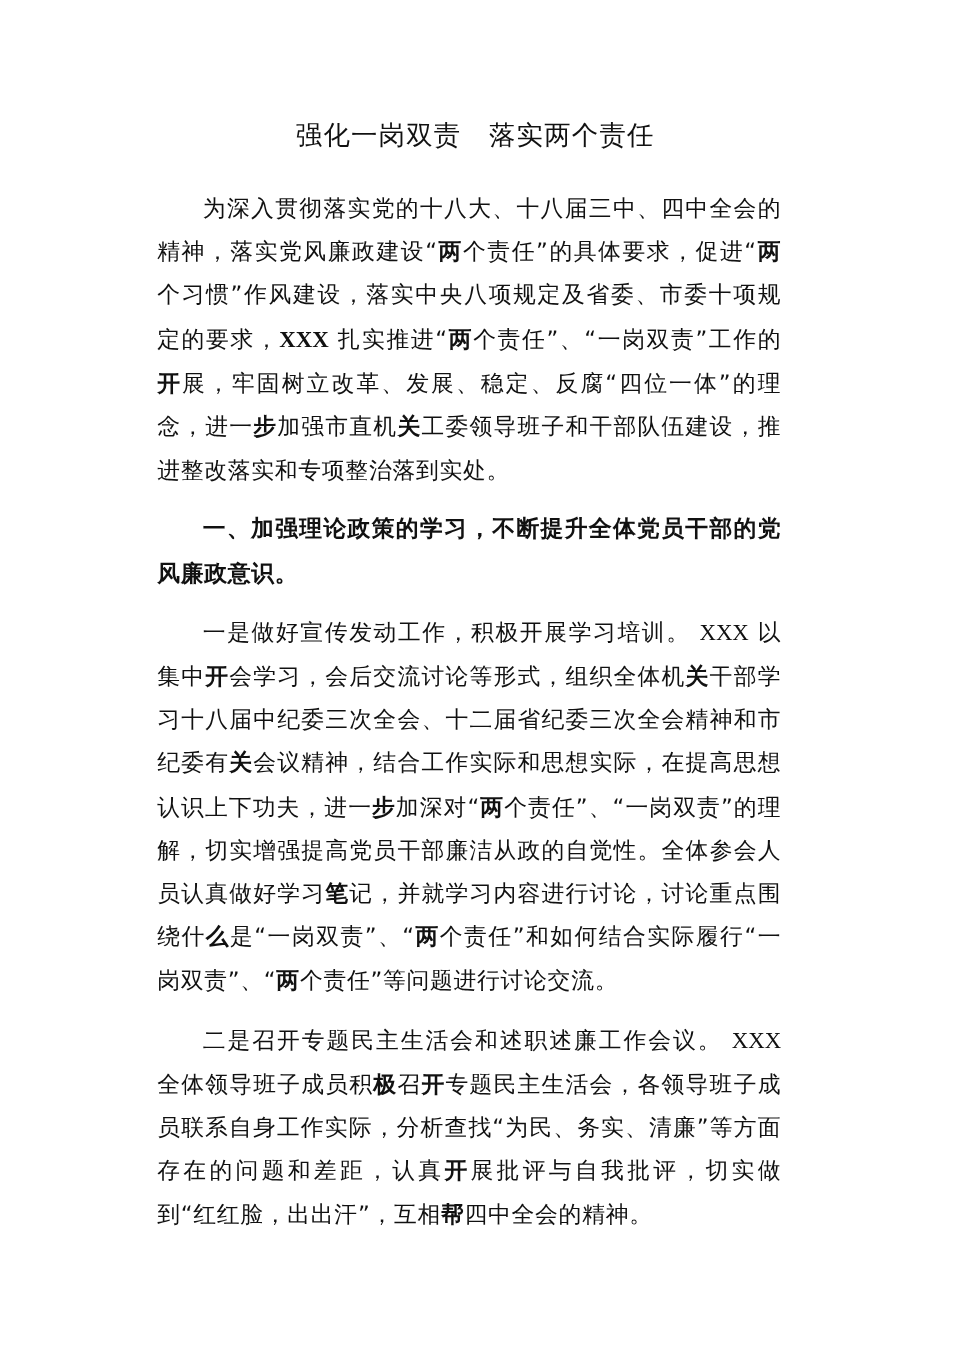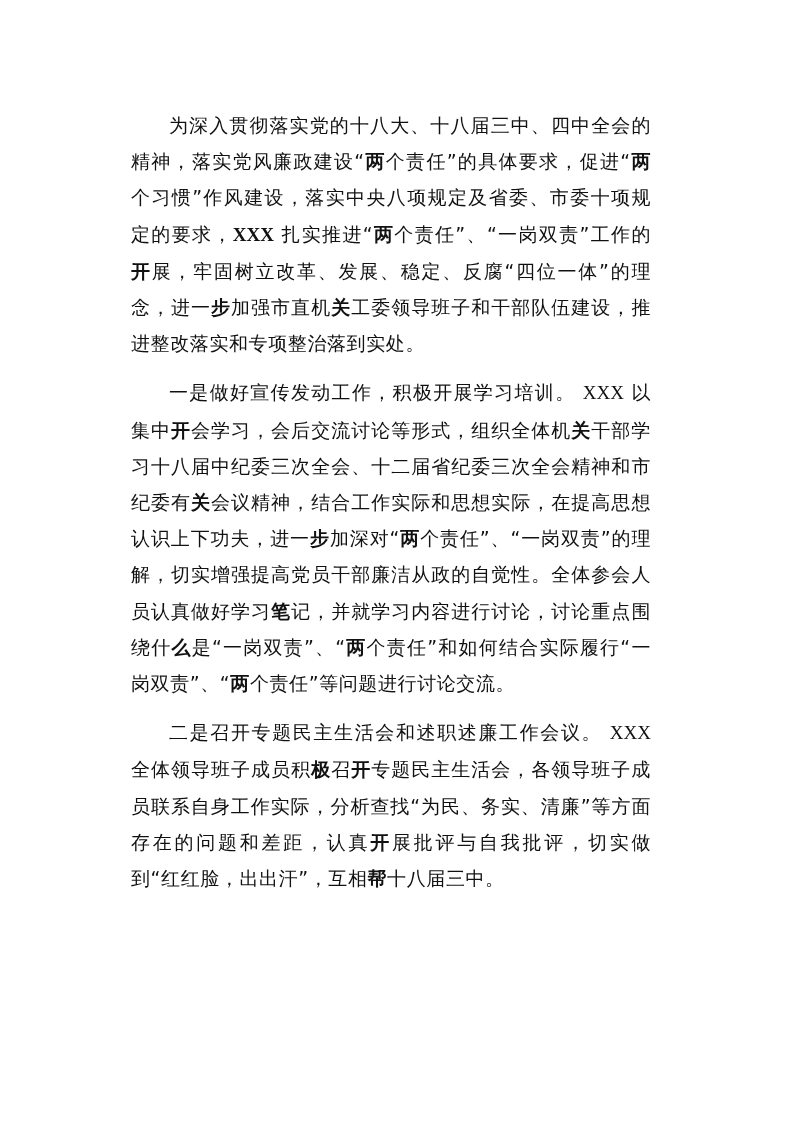--- a/index.html
+++ b/index.html
@@ -53,18 +53,20 @@
       letter-spacing: 0;
     }
     .latin.normal {
       font-weight: normal;
     }
   </style>
 </head>
 <body>
 
 <div class="page">
+  <h1 class="doc-title">强化一岗双责　落实两个责任</h1>
   <div id="body-container">
       <p class="para"><span>为深入贯彻落实党的十八大、十八届三中、四中全会的精神，落实党风廉政建设“</span><span class="b">两</span><span>个责任”的具体要求，促进“</span><span class="b">两</span><span>个习惯”作风建设，落实中央八项规定及省委、市委十项规定的要求，</span><span class="latin">XXX</span><span> 扎实推进“</span><span class="b">两</span><span>个责任”、“一岗双责”工作的</span><span class="b">开</span><span>展，牢固树立改革、发展、稳定、反腐“四位一体”的理念，进一</span><span class="b">步</span><span>加强市直机</span><span class="b">关</span><span>工委领导班子和干部队伍建设，推进整改落实和专项整治落到实处。</span></p>
+      <p class="para heading"><span>一、加强理论政策的学习，不断提升全体党员干部的党风廉政意识。</span></p>
       <p class="para"><span>一是做好宣传发动工作，积极开展学习培训。 </span><span class="latin normal">XXX</span><span> 以集中</span><span class="b">开</span><span>会学习，会后交流讨论等形式，组织全体机</span><span class="b">关</span><span>干部学习十八届中纪委三次全会、十二届省纪委三次全会精神和市纪委有</span><span class="b">关</span><span>会议精神，结合工作实际和思想实际，在提高思想认识上下功夫，进一</span><span class="b">步</span><span>加深对“</span><span class="b">两</span><span>个责任”、“一岗双责”的理解，切实增强提高党员干部廉洁从政的自觉性。全体参会人员认真做好学习</span><span class="b">笔</span><span>记，并就学习内容进行讨论，讨论重点围绕什</span><span class="b">么</span><span>是“一岗双责”、“</span><span class="b">两</span><span>个责任”和如何结合实际履行“一岗双责”、“</span><span class="b">两</span><span>个责任”等问题进行讨论交流。</span></p>
-      <p class="para"><span>二是召开专题民主生活会和述职述廉工作会议。 </span><span class="latin normal">XXX</span><span> 全体领导班子成员积</span><span class="b">极</span><span>召</span><span class="b">开</span><span>专题民主生活会，各领导班子成员联系自身工作实际，分析查找“为民、务实、清廉”等方面存在的问题和差距，认真</span><span class="b">开</span><span>展批评与自我批评，切实做到“红红脸，出出汗”，互相</span><span class="b">帮</span><span>十八届三中。</span></p>
+      <p class="para"><span>二是召开专题民主生活会和述职述廉工作会议。 </span><span class="latin normal">XXX</span><span> 全体领导班子成员积</span><span class="b">极</span><span>召</span><span class="b">开</span><span>专题民主生活会，各领导班子成员联系自身工作实际，分析查找“为民、务实、清廉”等方面存在的问题和差距，认真</span><span class="b">开</span><span>展批评与自我批评，切实做到“红红脸，出出汗”，互相</span><span class="b">帮</span><span>四中全会的精神。</span></p>
     </div>
 </div>
 
 </body></html>

